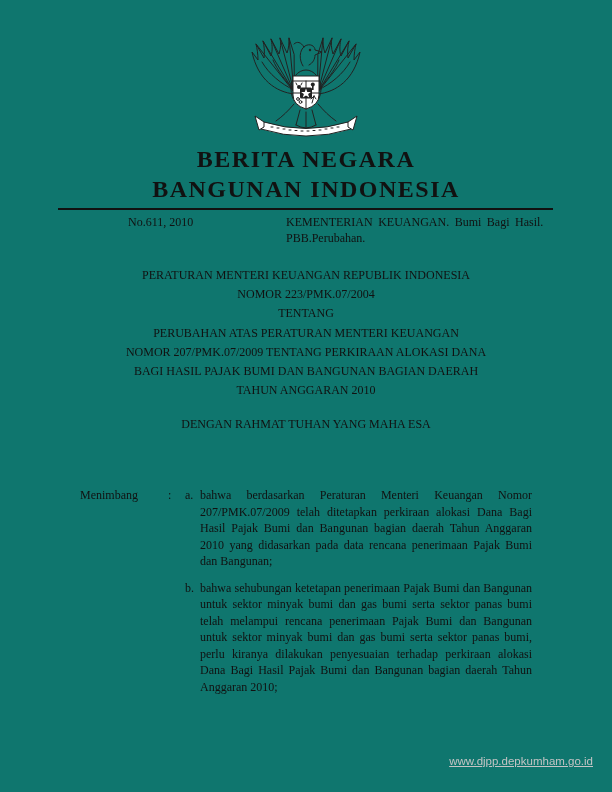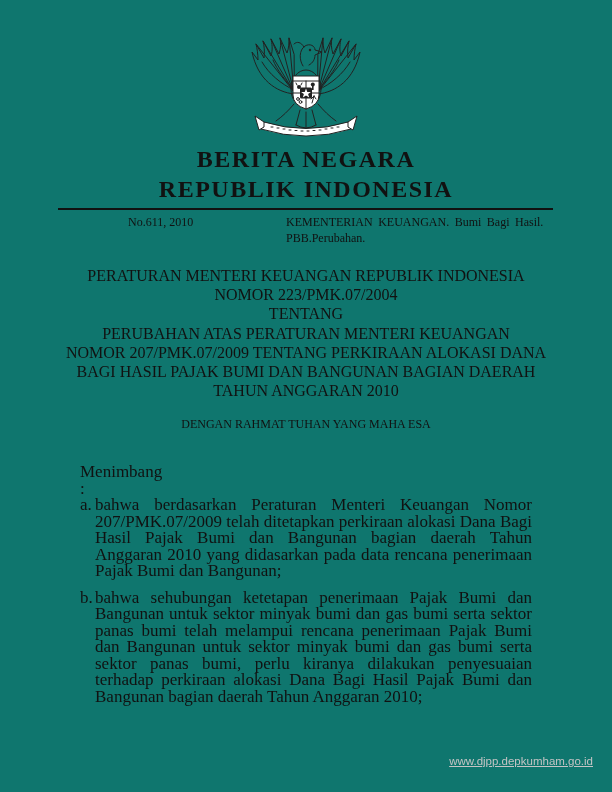--- a/index.html
+++ b/index.html
@@ -59,45 +59,44 @@
   .meta-subject { flex: 1; }
   .meta-subject .l1 { word-spacing: 2.5px; }
 
   
   .doc-title {
     position: absolute;
     top: 266px;
     left: 40px;
     width: 532px;
     text-align: center;
-    font-size: 16px;
+    font-size: 12px;
     line-height: 19.2px;
   }
 
   
   .invocation {
     position: absolute;
     top: 412px;
     left: 40px;
     width: 532px;
     text-align: center;
     font-size: 12px;
   }
   .invocation .inv-line { line-height: 24px; }
 
   
   .considering {
     position: absolute;
-    top: 464px;
+    top: 487px;
     left: 80px;
     width: 452px;
-    font-size: 17px;
+    font-size: 12px;
     line-height: 16.5px;
     display: flex;
-    flex-direction: column;
   }
   .c-label { width: 88px; flex: none; }
   .c-colon { width: 17px; flex: none; }
   .c-items { flex: 1; }
   .c-item { display: flex; }
   .c-item + .c-item { margin-top: 10px; }
   .c-marker { width: 15px; flex: none; }
   .c-text { flex: 1; text-align: justify; }
 
   
@@ -161,21 +160,21 @@
       <polygon fill="#ffffff" points="59,56.5 60.3,59.9 63.9,59.9 61.1,62.1 62.2,65.5 59,63.4 55.8,65.5 56.9,62.1 54.1,59.9 57.7,59.9"></polygon>
 
       <path class="wh" d="M17,90 Q59,103 101,90 L104,97 Q59,111 14,97 Z"></path>
       <path class="wh" d="M17,90 L8,84 L12,98 L17,95 Z M101,90 L110,84 L106,98 L101,95 Z"></path>
       <path class="ln" d="M24,95 l2,0 M30,96 l2,0 M36,97 l2,0 M42,98 l2,0 M48,98.5 l2,0 M54,99 l2,0 M60,99 l2,0 M66,98.5 l2,0 M72,98 l2,0 M78,97 l2,0 M84,96 l2,0 M90,95 l2,0"></path>
     </svg>
   </div>
 
   <div class="masthead">
     <div>BERITA NEGARA</div>
-    <div>REPUBLIK INDONESIA</div>
+    <div>BANGUNAN INDONESIA</div>
   </div>
   <div class="masthead-rule"></div>
 
   <div class="meta">
     <div class="meta-number">No.611, 2010</div>
     <div class="meta-subject">
       <div class="l1">KEMENTERIAN KEUANGAN. Bumi Bagi Hasil.</div>
       <div class="l2">PBB.Perubahan.</div>
     </div>
   </div>

